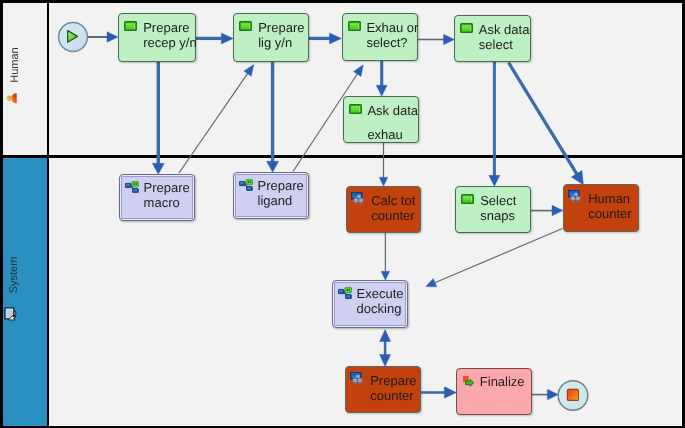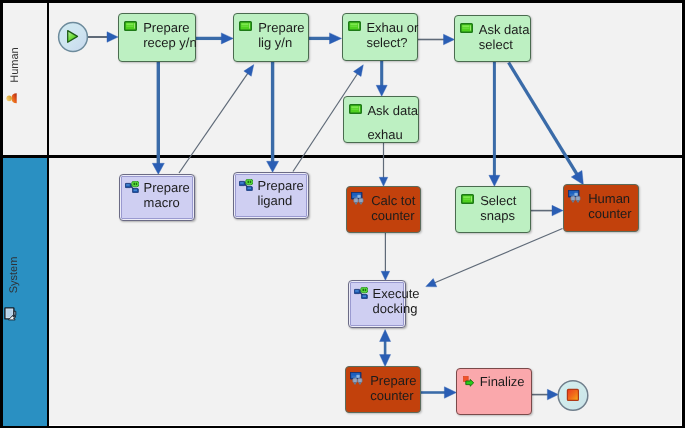--- a/index.html
+++ b/index.html
@@ -304,21 +304,21 @@
             <rect x="6.4" y="3.1" width="3.3" height="2.7" fill="#a8c9e8" opacity="0.8"></rect>
             <path d="M5.3 5.6 L5.3 8.2" stroke="#8fa3bd" stroke-width="1.4" fill="none"></path>
             <rect x="2.8" y="6.3" width="4.3" height="4.3" rx="1.3" fill="#93a5c1" stroke="#6a7b96" stroke-width="0.6"></rect>
             <rect x="7.8" y="6.3" width="4.3" height="4.3" rx="1.3" fill="#93a5c1" stroke="#6a7b96" stroke-width="0.6"></rect>
             <rect x="3.9" y="10.1" width="2.1" height="2.3" fill="#67768f"></rect>
             <rect x="8.9" y="10.1" width="2.1" height="2.3" fill="#67768f"></rect>
           </svg></span>
         <span class="lbl" style="left:24.2px;top:6.8px;">Human</span>
         <span class="lbl" style="left:24.2px;top:22.2px;">counter</span>
       </div>
-      <div class="task t-service" style="left: 348px; top: 280px; width: 58px; height: 48px;">
+      <div class="task t-service" style="left: 332px; top: 280px; width: 76px; height: 48px;">
         <div class="inner"></div>
         <span class="ico" style="left:4.6px;top:5.7px;"><svg width="14" height="12" viewBox="0 0 14 12">
             <path d="M5.0 4.4 L8.2 3.4" stroke="#16306b" stroke-width="1.2" fill="none"></path>
             <path d="M5.6 5.0 L9.0 8.6" stroke="#16306b" stroke-width="1.2" fill="none"></path>
             <rect x="0.2" y="2.4" width="5.7" height="4.2" rx="0.7" fill="#1c54a8" stroke="#10306e" stroke-width="0.8"></rect>
             <rect x="1.2" y="3.3" width="3.4" height="1.3" fill="#4f93dd"></rect>
             <rect x="7.6" y="7.6" width="5.7" height="4.2" rx="0.7" fill="#1c54a8" stroke="#10306e" stroke-width="0.8"></rect>
             <rect x="8.6" y="8.5" width="3.4" height="1.3" fill="#4f93dd"></rect>
             <rect x="6.7" y="0.2" width="7.1" height="5.6" rx="2.2" fill="#5fe03f" stroke="#2a9121" stroke-width="0.9"></rect>
             <rect x="8.5" y="1.7" width="1.5" height="2.4" fill="#1a7511"></rect>

